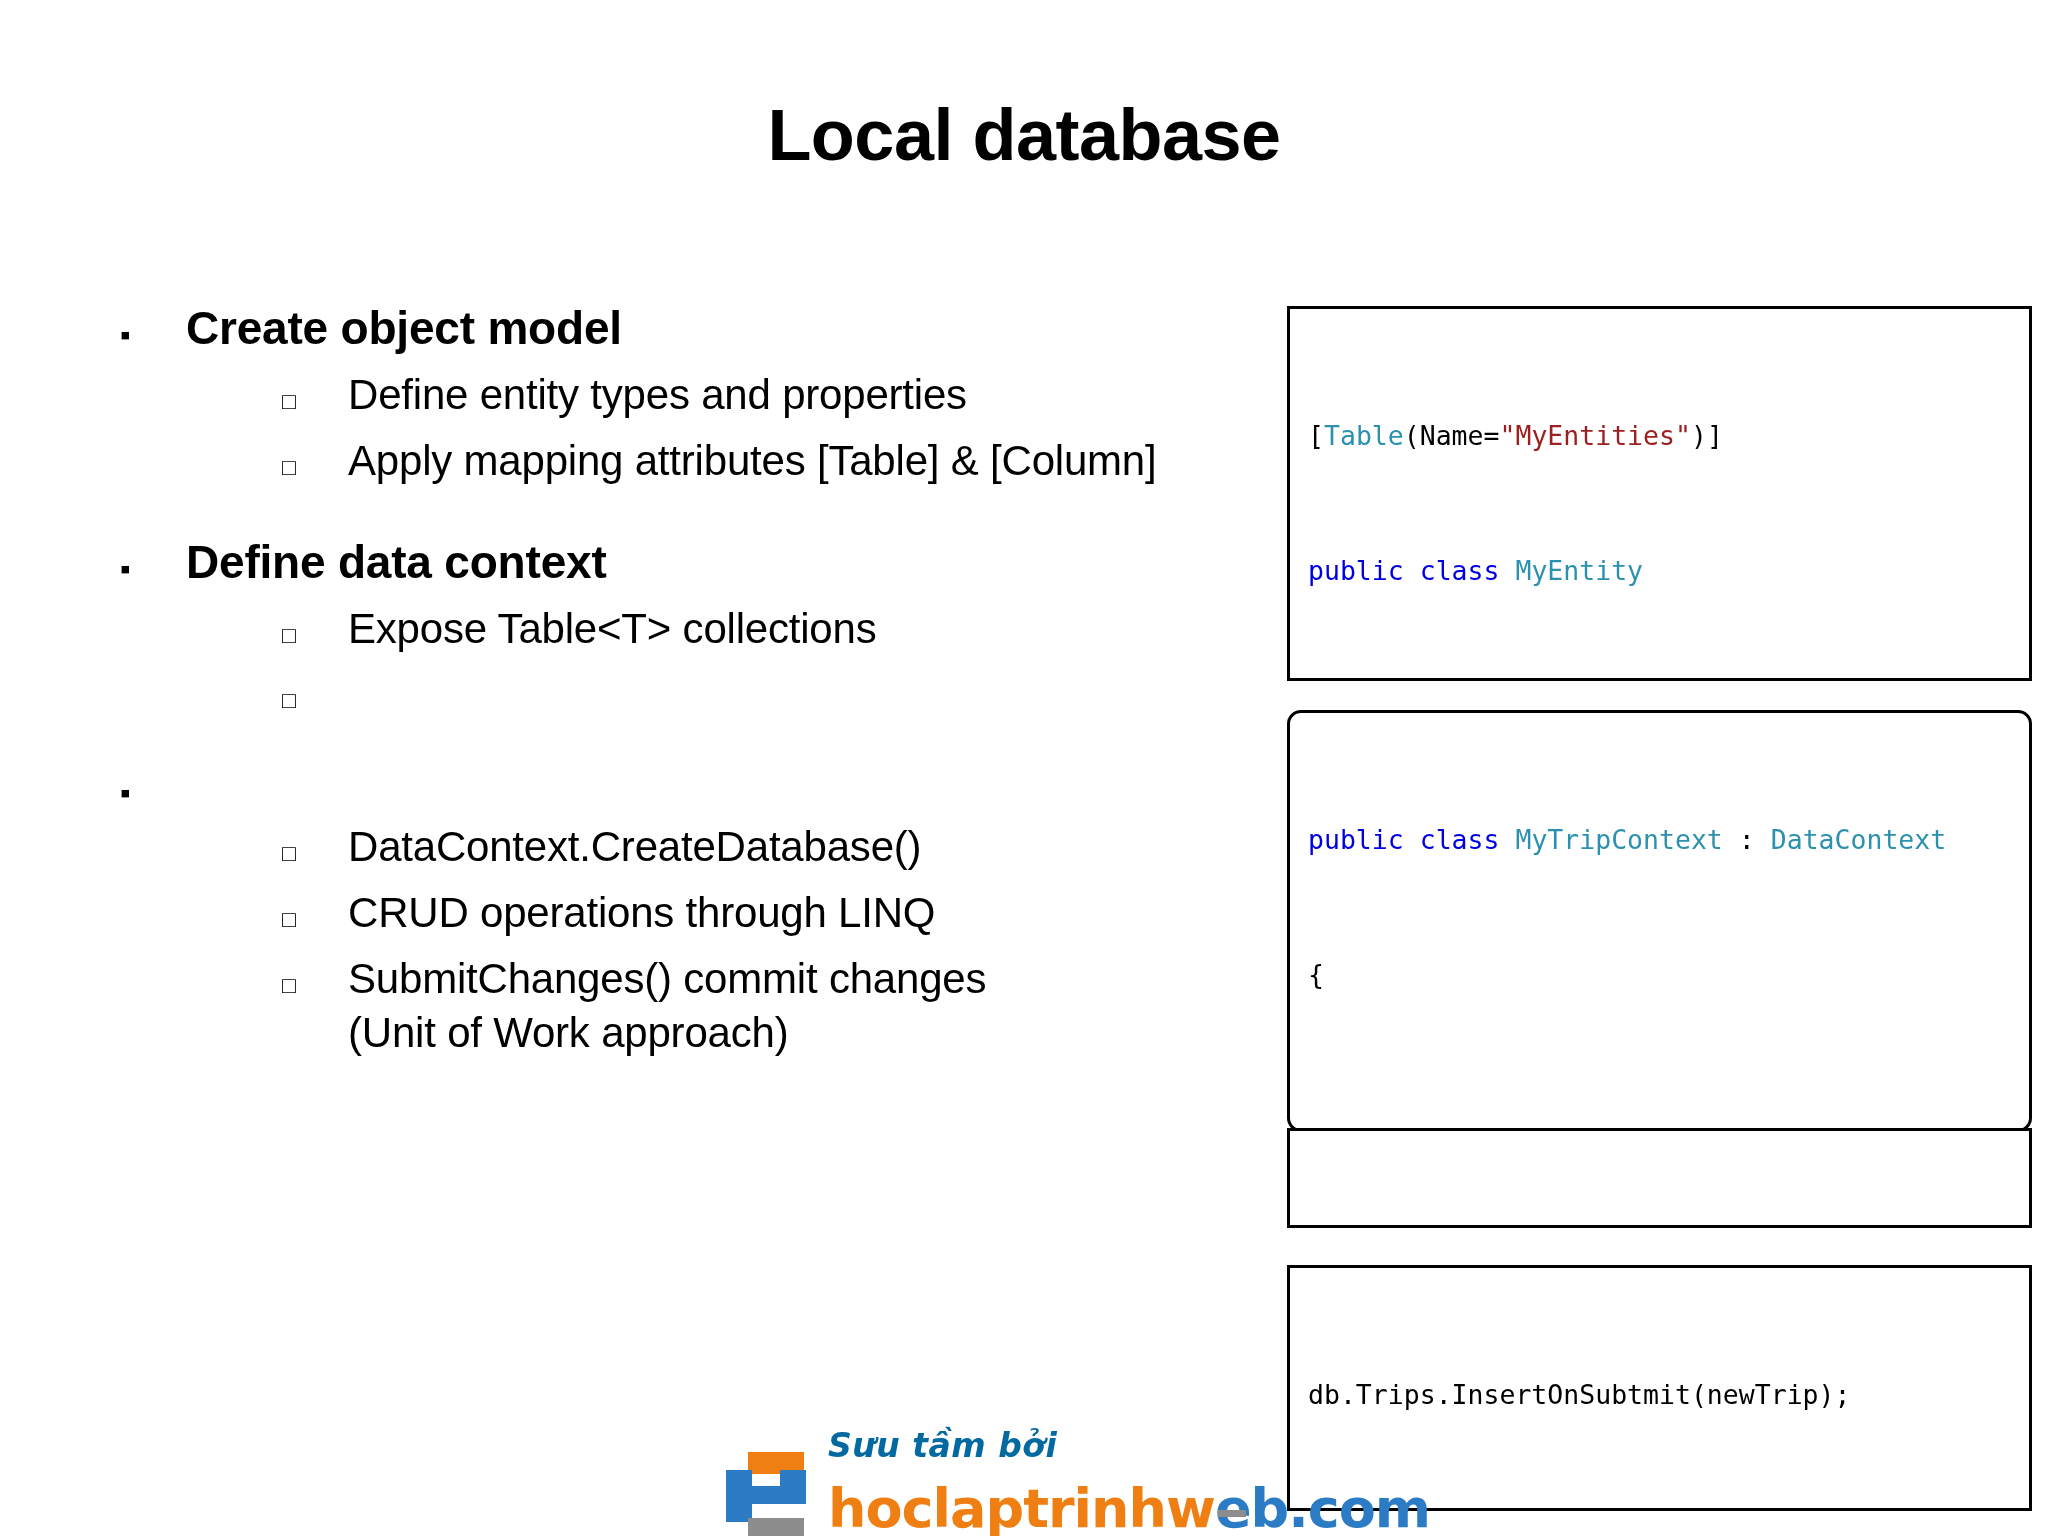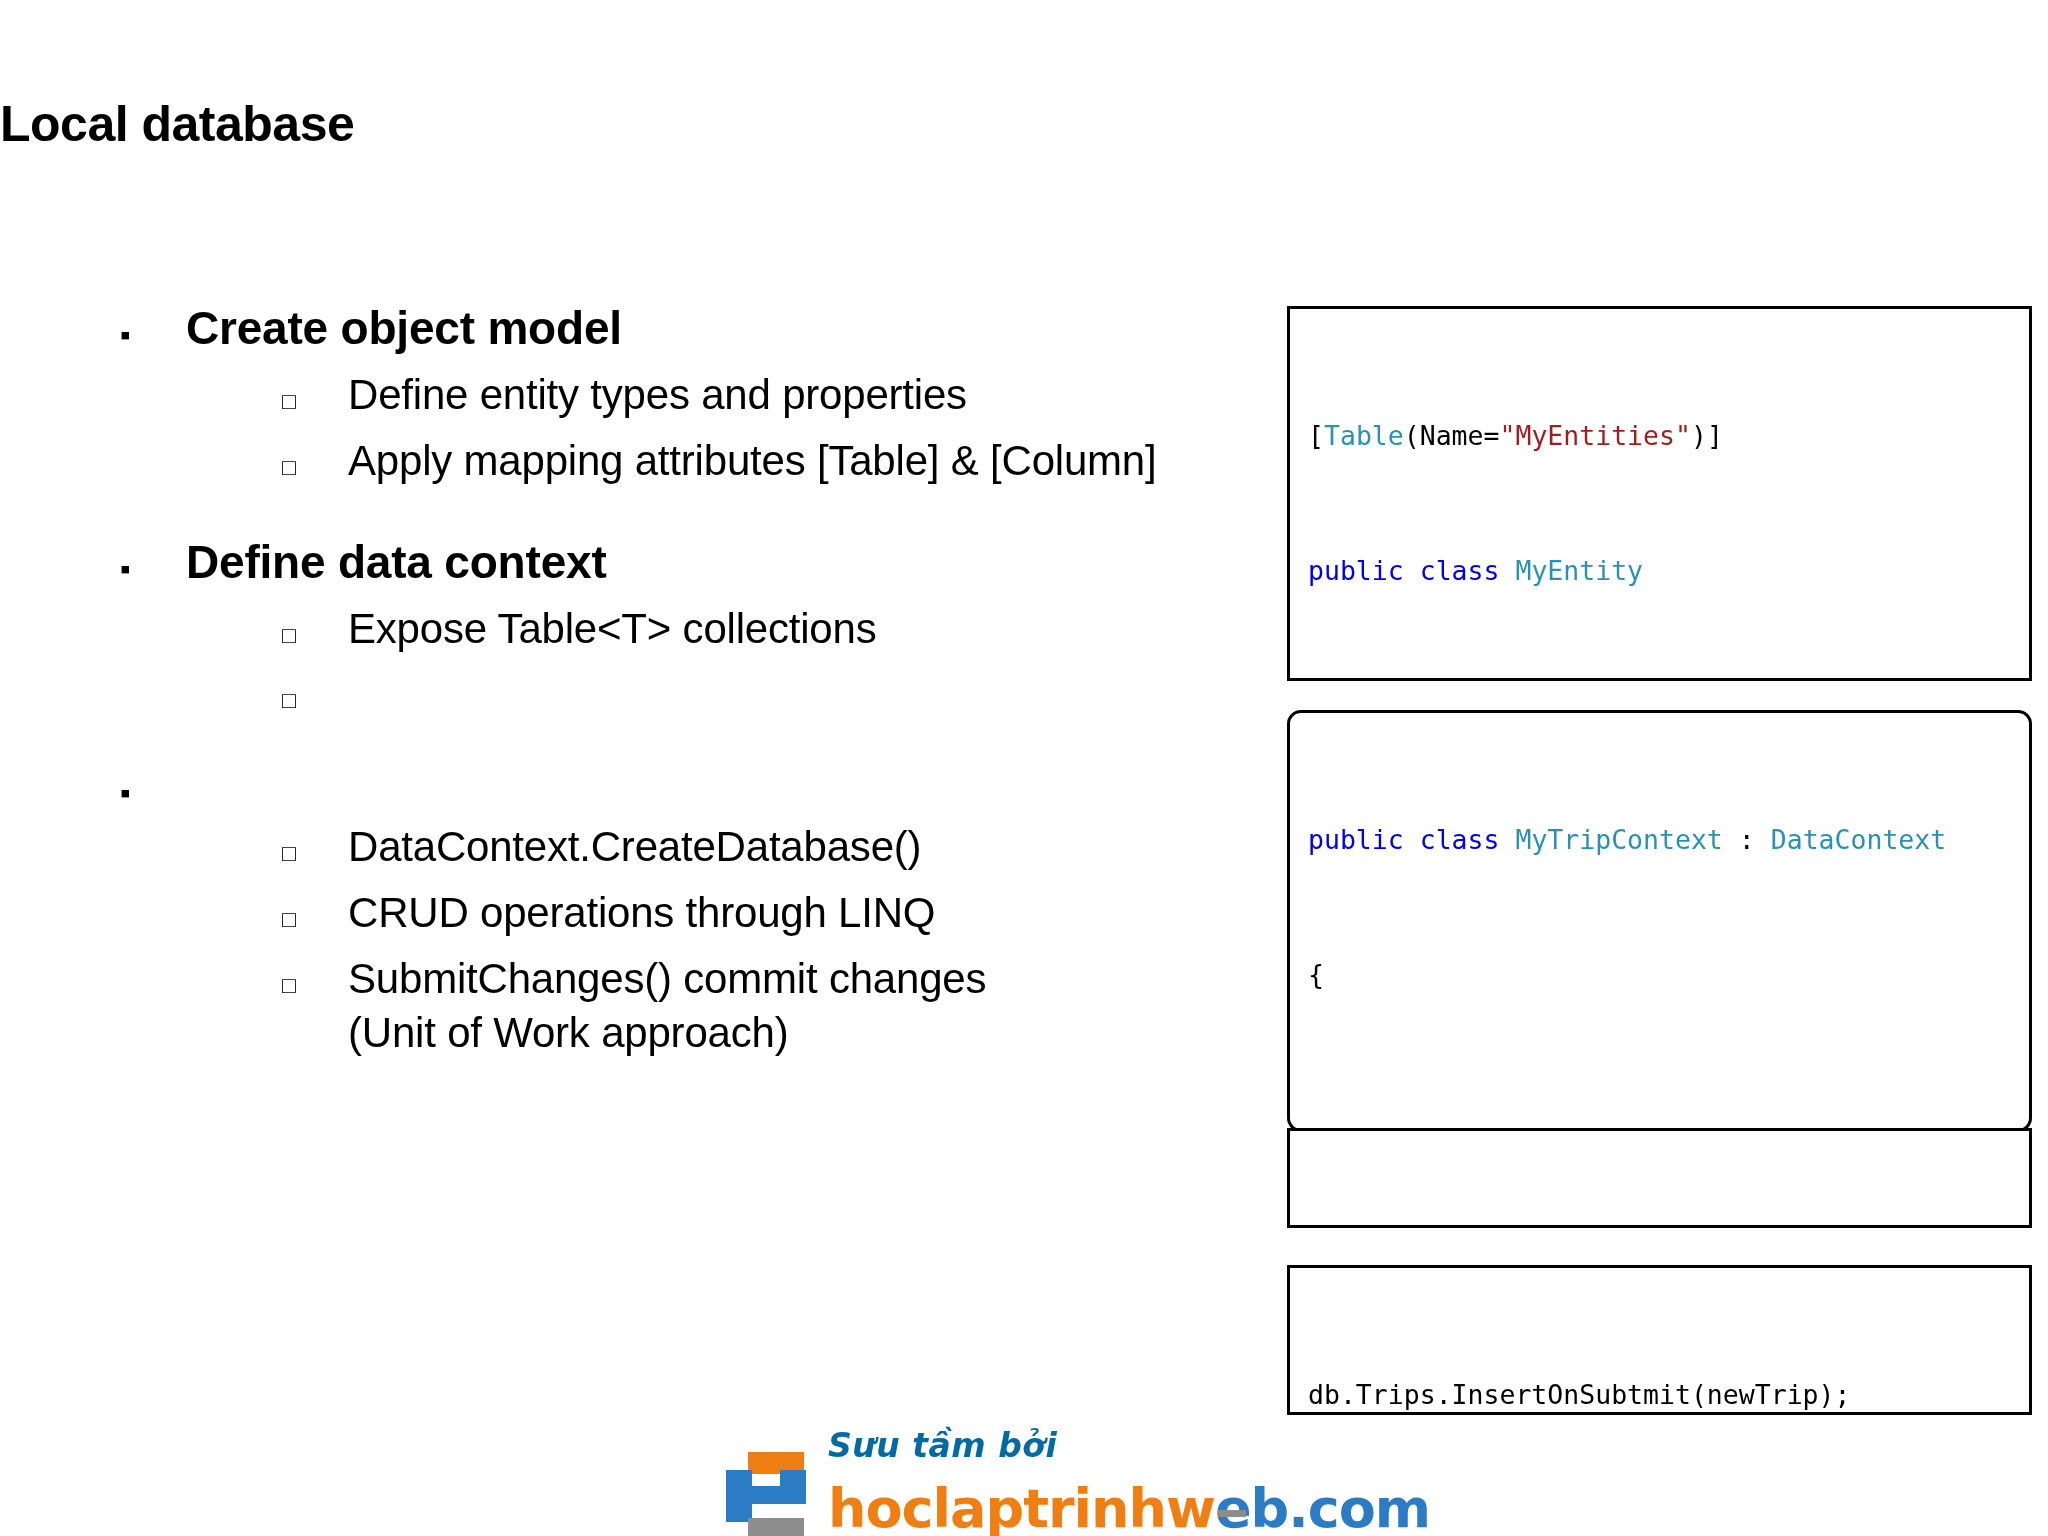--- a/index.html
+++ b/index.html
@@ -15,22 +15,22 @@
     font-family: "Liberation Sans", sans-serif;
     color: #000000;
   }
 
   
   #slide-title {
     position: absolute;
     left: 0;
     top: 98px;
     width: 2048px;
-    text-align: left;
-    font-size: 50px;
+    text-align: center;
+    font-size: 72px;
     font-weight: bold;
     letter-spacing: -0.5px;
     color: #000000;
     line-height: 1.05;
   }
 
   
   #bullet-column {
     position: absolute;
     left: 120px;
@@ -95,21 +95,21 @@
     font-size: 26.5px;
     line-height: 45px;
     color: #000000;
     padding: 14px 0 14px 18px;
     white-space: pre;
     overflow: hidden;
   }
   #code-box-entity   { top: 306px;  height: 375px; }
   #code-box-context  { top: 710px;  height: 422px; border-radius: 14px; }
   #code-box-query    { top: 1128px; height: 100px; }
-  #code-box-crud     { top: 1265px; height: 150px; }
+  #code-box-crud     { top: 1265px; height: 246px; }
 
   .code-line { display: block; }
   .kw   { color: #0000E0; }   
   .type { color: #2B91AF; }   
   .str  { color: #9C2020; }   
   .pl   { color: #000000; }   
 
   
   #footer-watermark {
     position: absolute;

